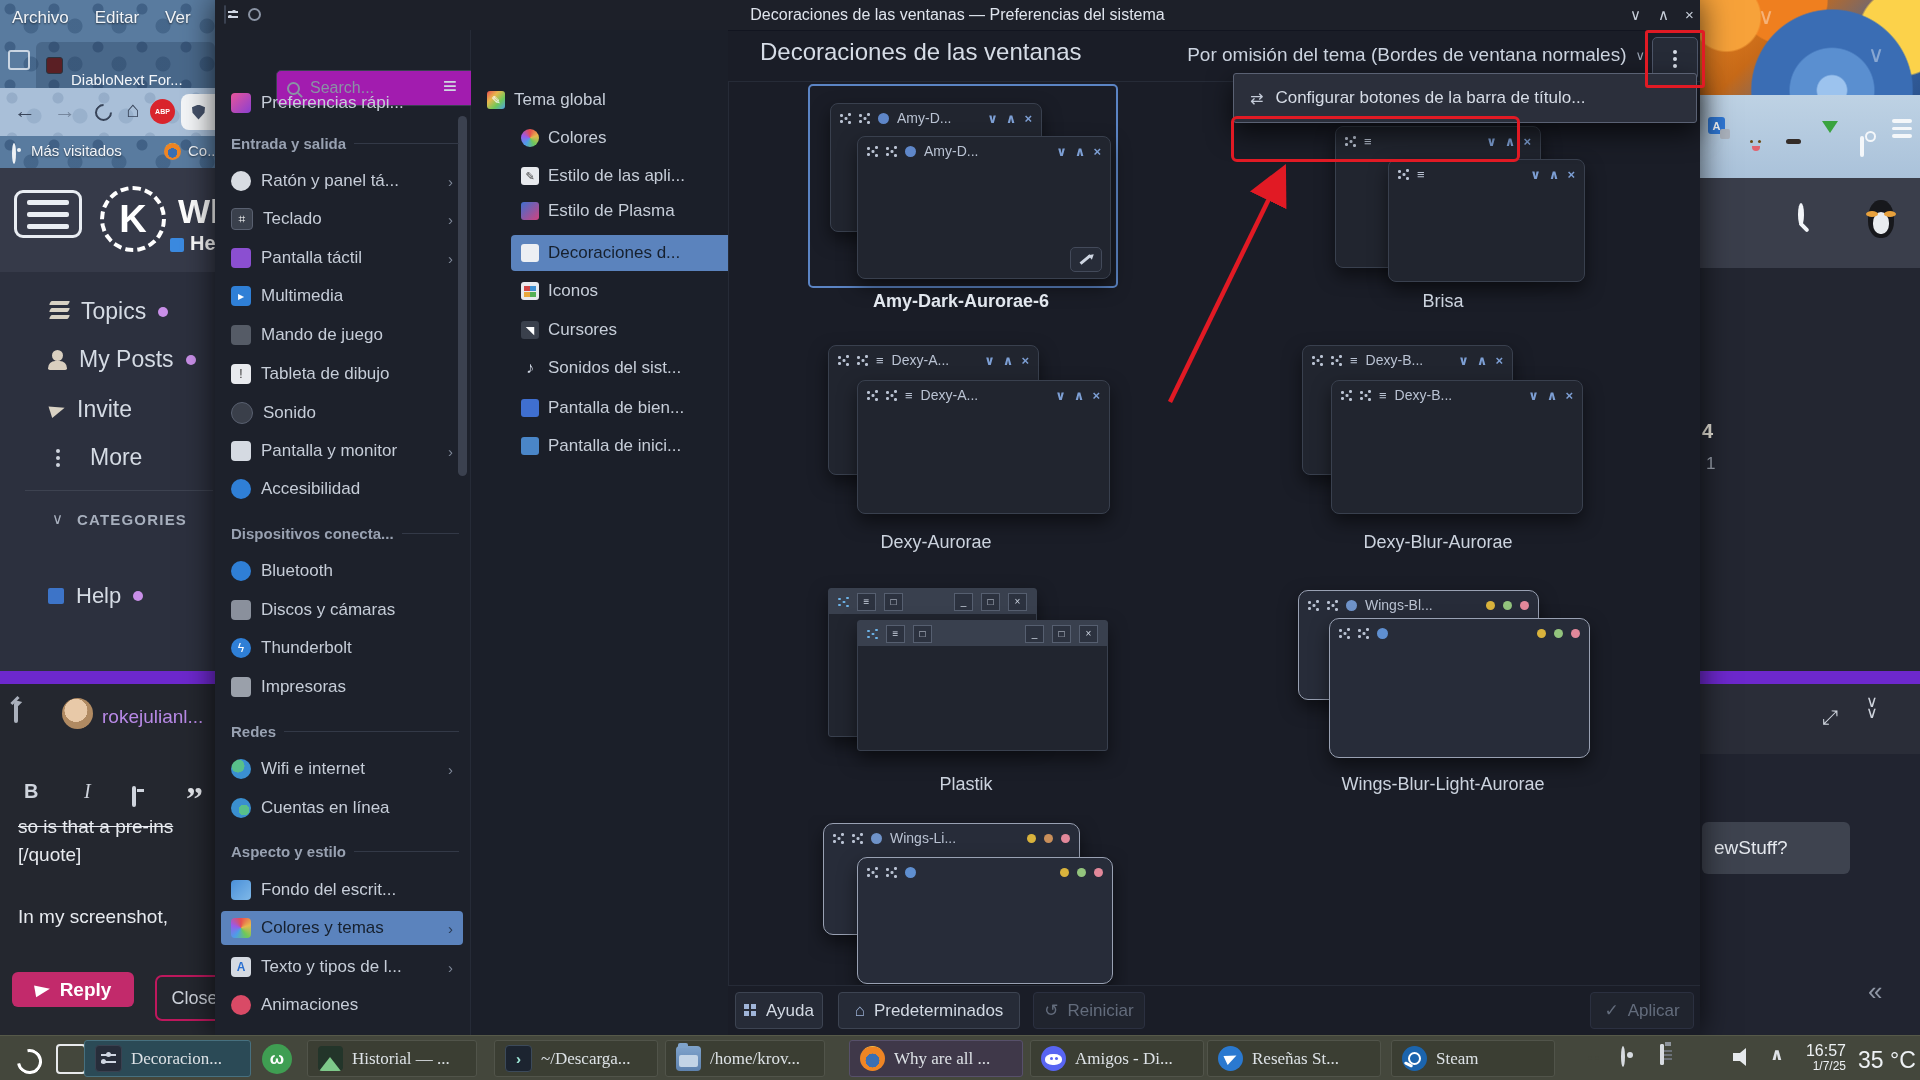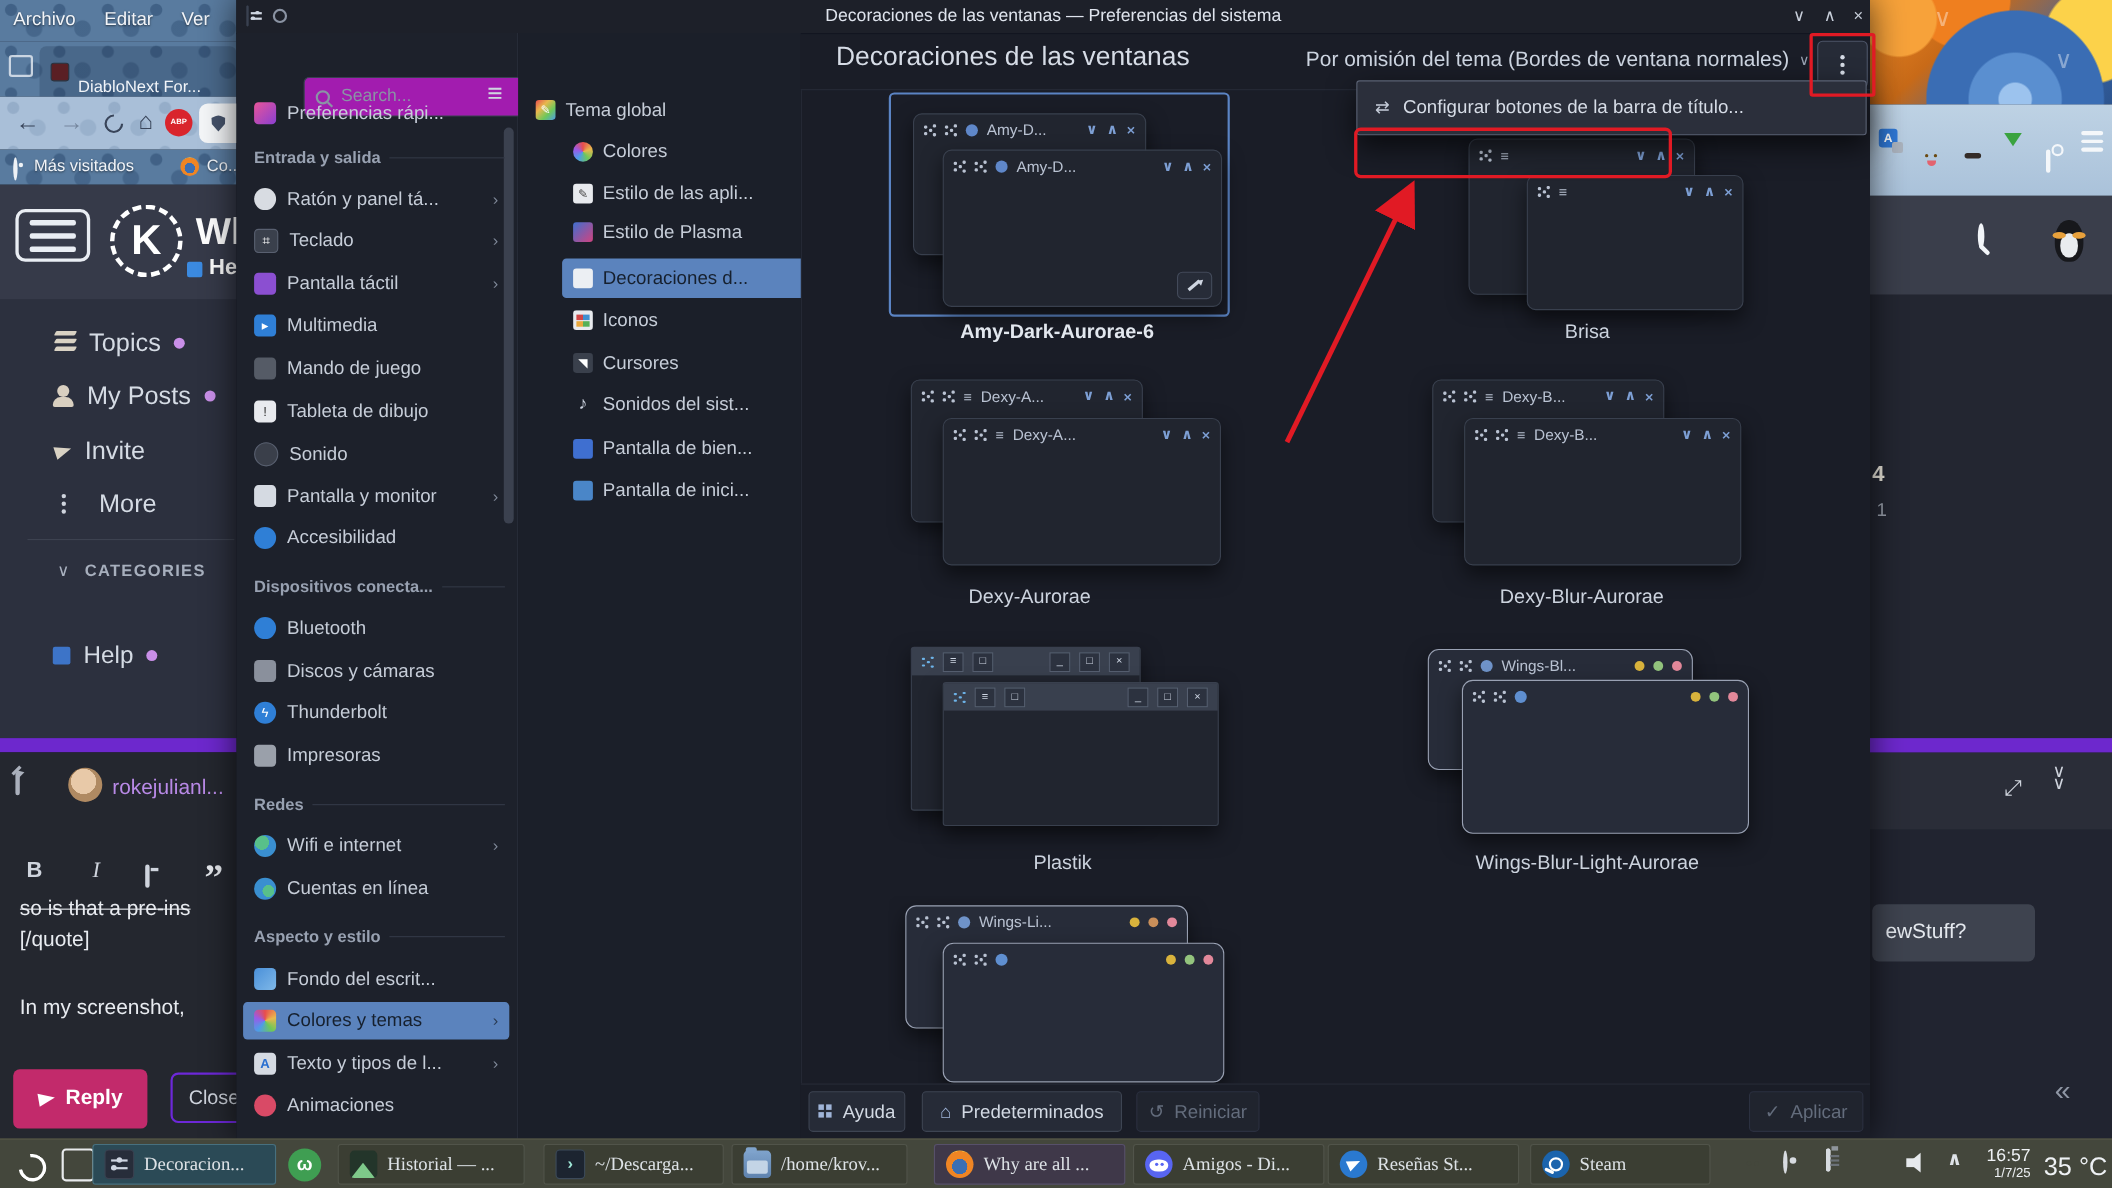--- a/index.html
+++ b/index.html
@@ -59,21 +59,21 @@
   .uname{color:#b889e6;font-size:19px;}
   .fmt{color:#cfd4dd;font-size:20px;}
   .lnk{width:17px;height:9px;border:2.5px solid #cfd4dd;border-radius:5px;position:relative;transform:rotate(-35deg);}
   .lnk::after{content:"";position:absolute;left:3px;top:1px;width:7px;height:2.5px;background:#cfd4dd;}
   .qmark{font-family:"Liberation Serif",serif;font-size:34px;font-weight:bold;color:#e6e9ee;line-height:10px;}
   .bodytxt{font-size:19px;color:#e8ebf0;}
   .st{text-decoration:line-through;}
   .replybtn{background:#c22a6b;border-radius:6px;display:flex;align-items:center;gap:10px;justify-content:center;
             color:#fff;font-size:19px;font-weight:bold;}
   .replybtn .plane{border-left-color:#fff;transform:rotate(-10deg);}
-  .closebtn{border:2px solid #6d28d9;border-radius:7px;color:#cfd4dd;font-size:18px;display:flex;align-items:center;justify-content:center;background:transparent;}
+  .closebtn{border:2px solid #be185d;border-radius:7px;color:#cfd4dd;font-size:18px;display:flex;align-items:center;justify-content:center;background:transparent;}
   
   .foxart{background:
      radial-gradient(circle at 60% 95%, #9cc3ee 0 9%, #5a8fd0 10% 26%, #3a6db4 27% 50%, rgba(58,109,180,0) 51%),
      radial-gradient(circle at 12% 18%, #f7a23a 0 16%, rgba(247,162,58,0) 17%),
      radial-gradient(circle at 92% 34%, #fcd24a 0 20%, rgba(252,210,74,0) 21%),
      radial-gradient(circle at 38% 0%, #ef7f1f 0 26%, rgba(239,127,31,0) 27%),
      linear-gradient(135deg,#f08a26 0%,#c86a18 35%,#3a67a8 72%,#2c548f 100%);}
   .fadechev{color:rgba(255,255,255,.4);font-size:22px;}
   .fftoolbar{background:linear-gradient(#bed2e4,#aac2da);}
   .tricon{width:17px;height:17px;border-radius:3px;background:#2f78d6;color:#fff;font-size:11px;font-weight:bold;
@@ -310,21 +310,21 @@
     <span class="abs uname" style="left:102px;top:22px;white-space:nowrap;">rokejulianl...</span>
     <span class="abs fmt" style="left:24px;top:96px;font-weight:bold;">B</span>
     <span class="abs fmt" style="left:84px;top:96px;font-style:italic;font-family:'Liberation Serif',serif;">I</span>
     <span class="abs lnk" style="left:132px;top:104px;"></span>
     <span class="abs qmark" style="left:186px;top:110px;">”</span>
     <div class="abs" style="left:18px;top:132px;width:200px;height:130px;overflow:hidden;">
       <div class="bodytxt st" style="white-space:nowrap;">so is that a pre-ins</div>
       <div class="bodytxt" style="margin-top:6px;">[/quote]</div>
       <div class="bodytxt" style="margin-top:40px;white-space:nowrap;">In my screenshot,</div>
     </div>
-    <div class="abs replybtn" style="left:12px;top:288px;width:122px;height:54px;">
+    <div class="abs replybtn" style="left:12px;top:288px;width:122px;height:35px;">
       <span class="plane"></span>
       <span>Reply</span>
     </div>
     <div class="abs closebtn" style="left:155px;top:291px;width:75px;height:42px;">
       <span>Close</span>
     </div>
   </div>
 
   <div class="abs foxart" style="left:1700px;top:0;width:220px;height:95px;">
     <span class="abs fadechev" style="left:58px;top:4px;">∨</span>

